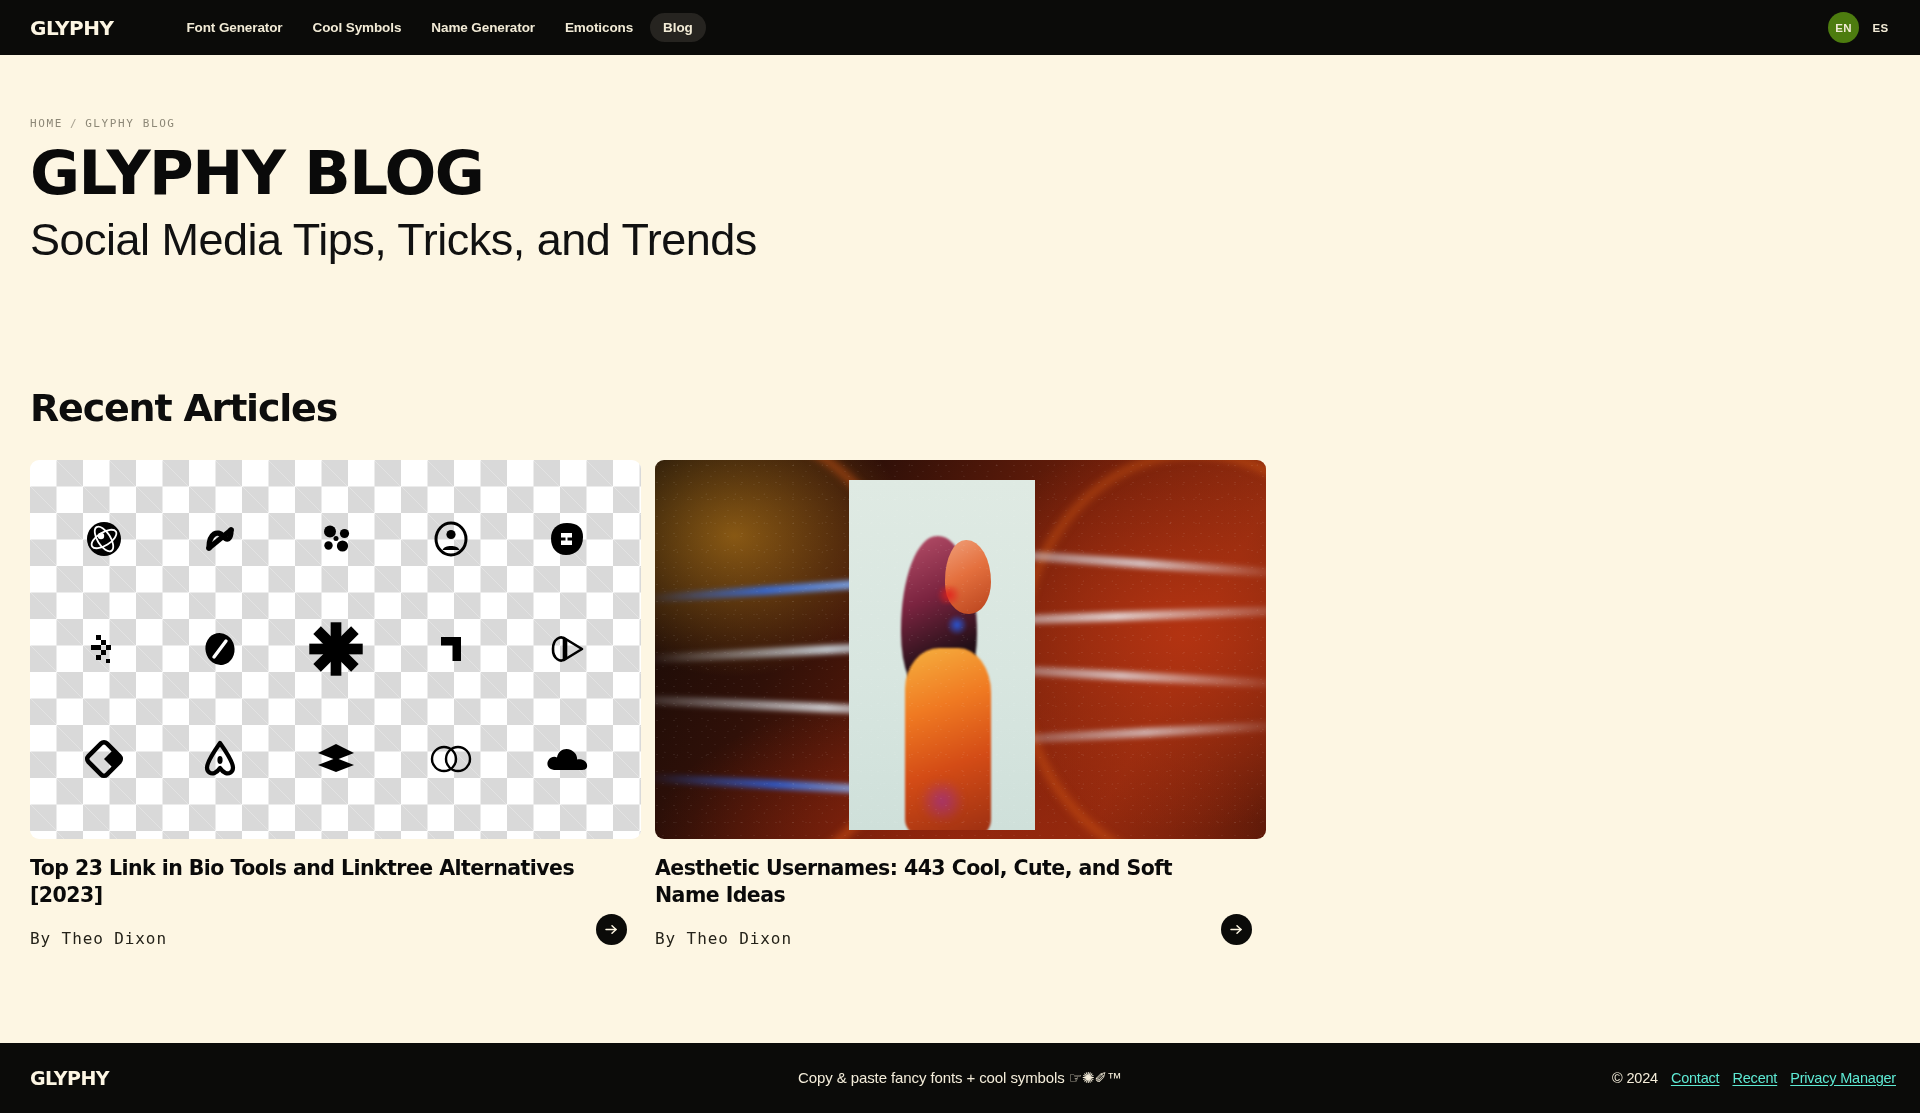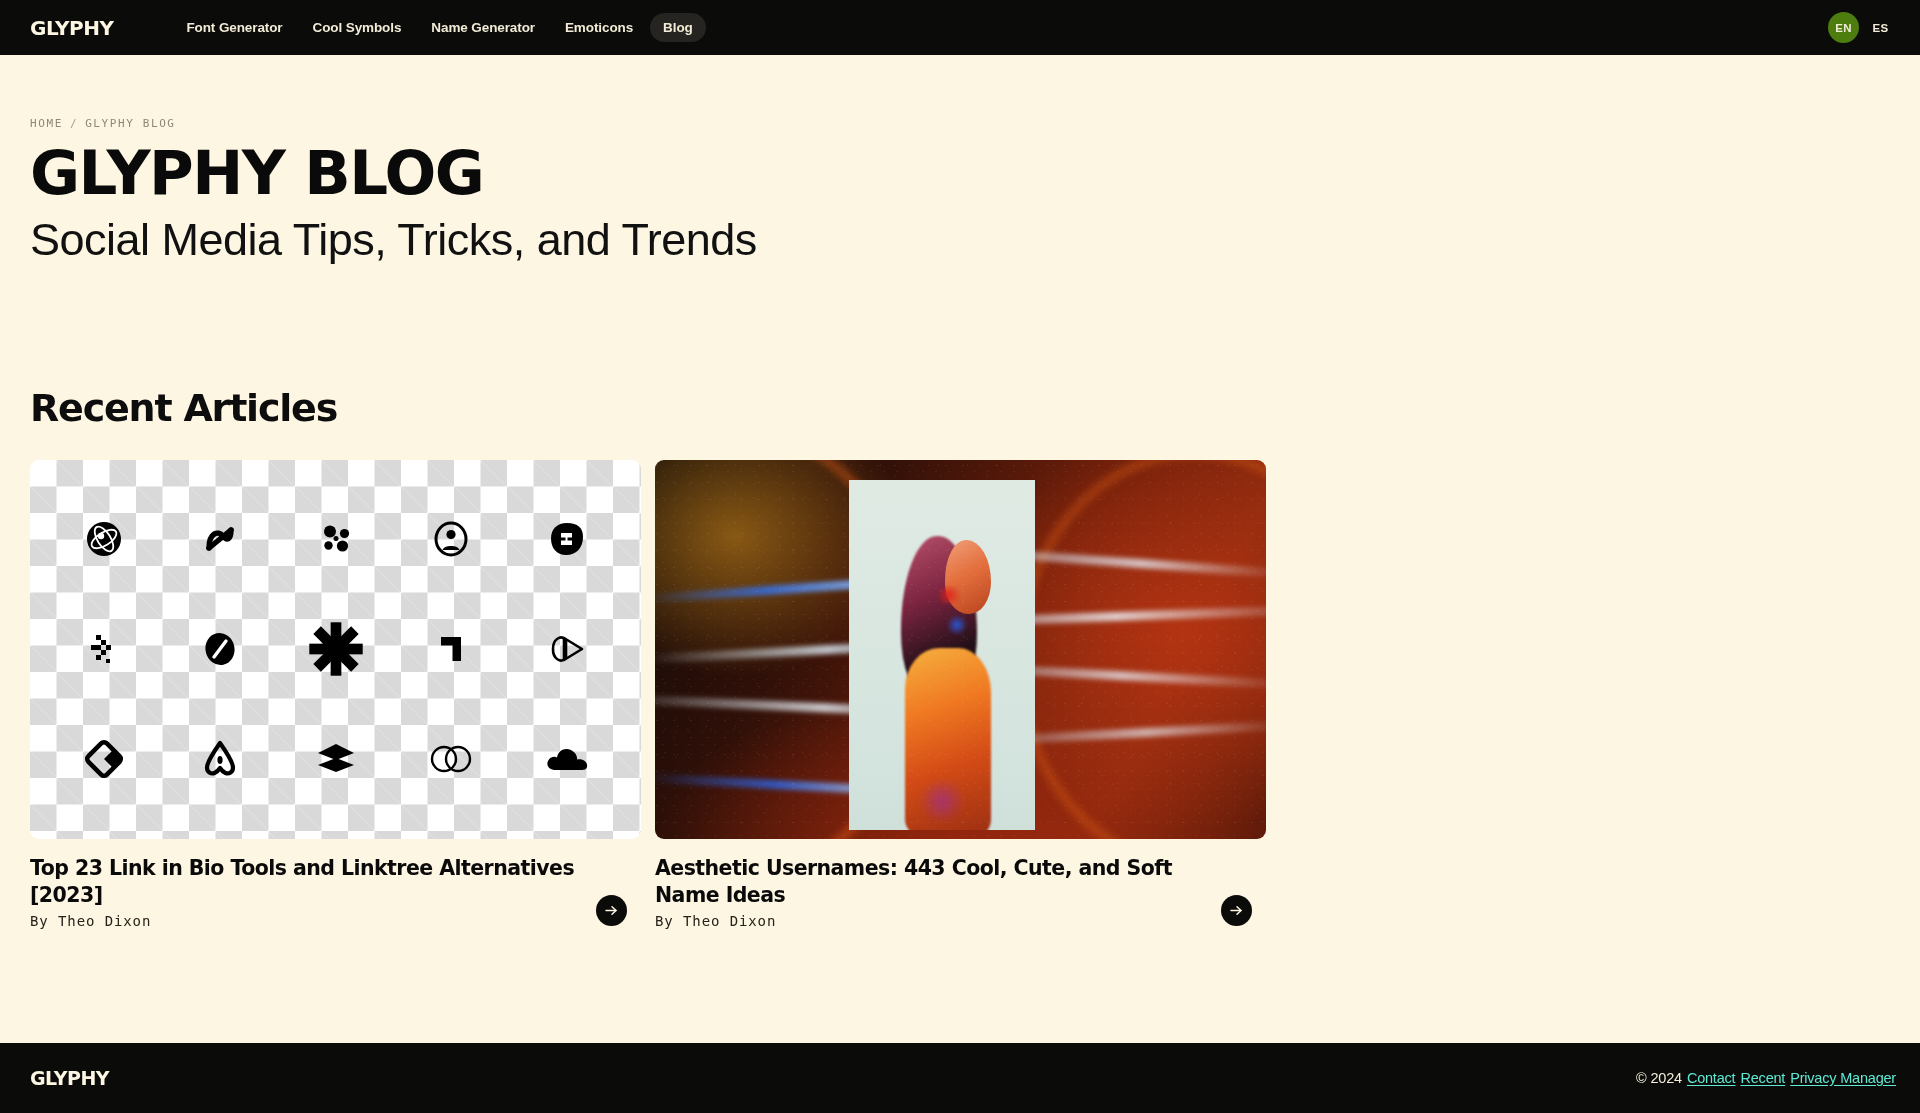--- a/index.html
+++ b/index.html
@@ -146,24 +146,24 @@
     font-size: 20.5px;
     font-weight: bold;
     letter-spacing: -0.55px;
     line-height: 1.32;
     margin-top: 16px;
     max-width: 560px;
     color: #0a0a0a;
   }
   .card-author {
     font-family: "DejaVu Sans Mono", monospace;
-    font-size: 14px;
+    font-size: 16px;
     letter-spacing: 0.9px;
     color: #242219;
-    margin-top: 4px;
+    margin-top: 20px;
   }
   .card-arrow {
     position: absolute;
     right: 14px;
     bottom: 3px;
     width: 31px;
     height: 31px;
     border-radius: 50%;
     background: #0B0B09;
     display: flex;
@@ -326,21 +326,21 @@
     text-align: center;
     font-size: 15px;
     color: #F4EDDA;
     pointer-events: none;
     letter-spacing: -0.1px;
   }
   .footer-right {
     margin-left: auto;
     display: flex;
     align-items: center;
-    gap: 5px;
+    gap: 13px;
     font-size: 14.5px;
     color: #F4EDDA;
     position: relative;
     z-index: 2;
     padding-left: 38px;
   }
   .footer-right .copyright { letter-spacing: -0.2px; }
   .footer-link {
     text-decoration: underline;
     text-underline-offset: 2px;
@@ -543,19 +543,20 @@
           <path d="M8 3.8 L12 7.5 L8 11.2" fill="none" stroke="#FDF6E3" stroke-width="1.5" stroke-linecap="round" stroke-linejoin="round"></path>
         </svg>
       </div>
     </article>
 
   </div>
 </main>
 
 <footer class="footer">
   <div class="footer-brand">GLYPHY</div>
+  <div class="footer-tagline">Copy &amp; paste fancy fonts + cool symbols ☞✺✐™</div>
   <div class="footer-right">
     <span class="copyright">© 2024</span>
     <span class="footer-link">Contact</span>
     <span class="footer-link">Recent</span>
     <span class="footer-link">Privacy Manager</span>
   </div>
 </footer>
 
 </body></html>

